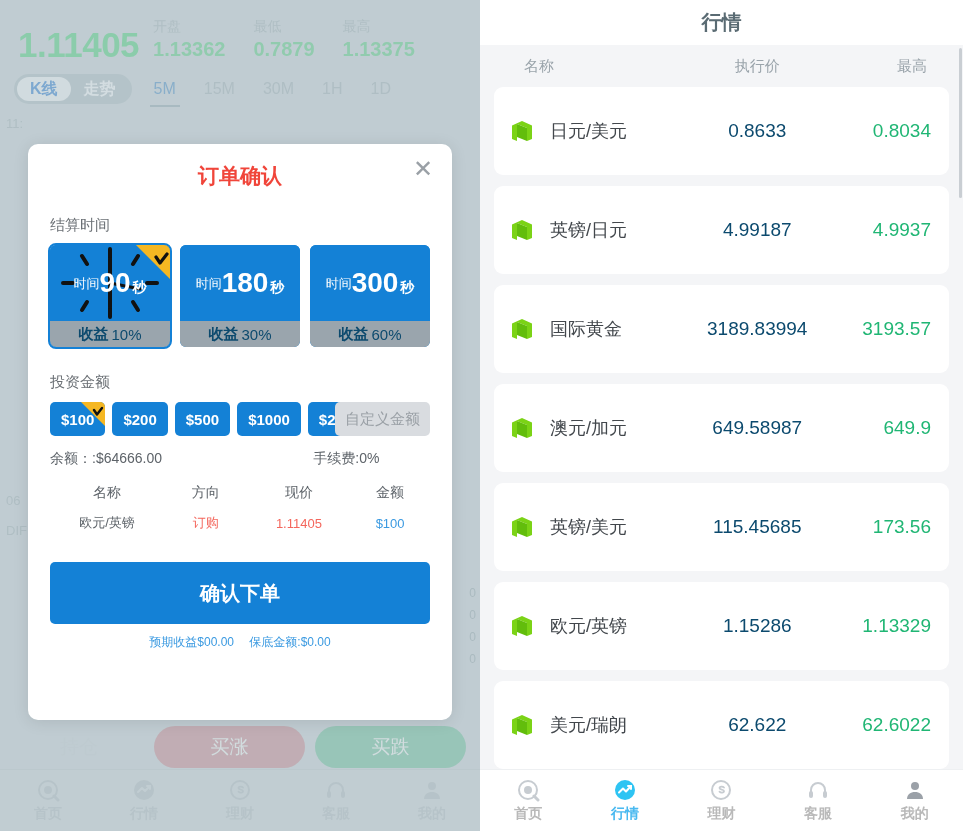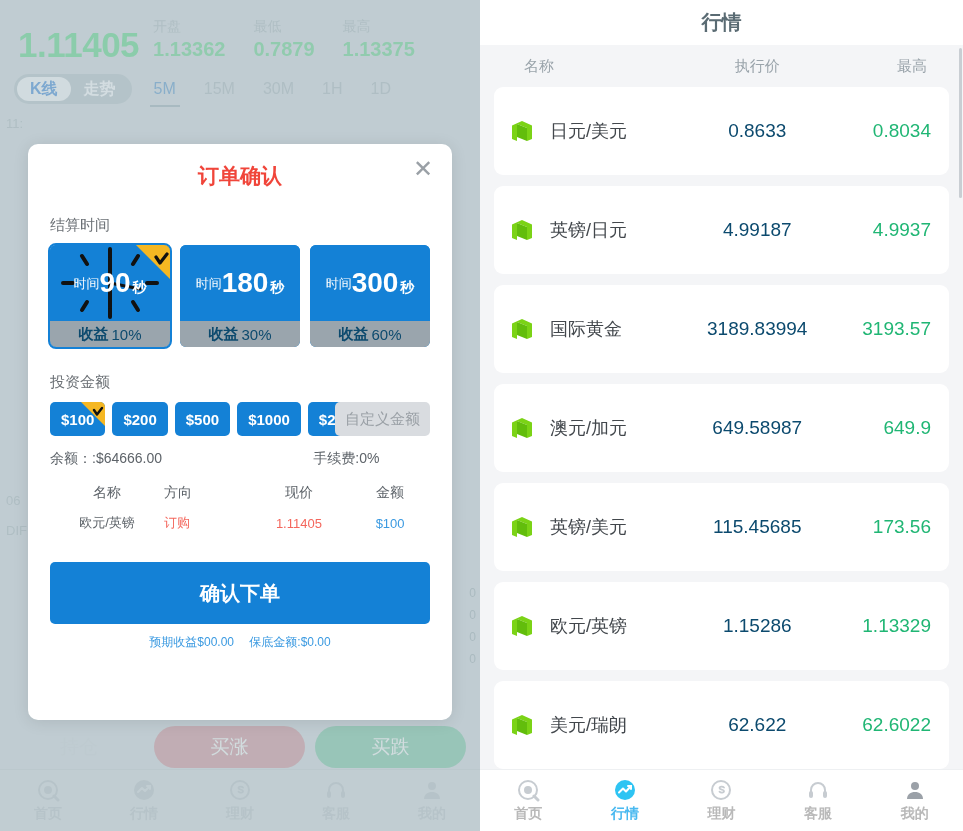--- a/index.html
+++ b/index.html
@@ -157,21 +157,21 @@
     display: flex; margin-top: 14px; font-size: 14px; color: #5d6369;
   }
   .bal-left { flex: 0 0 56%; }
   .bal-right { flex: 1; text-align: center; }
 
   .ord-table { margin-top: 14px; }
   .ord-tr { display: flex; align-items: center; }
   .ord-th { font-size: 14px; color: #5d6369; padding: 2px 0 12px; }
   .ord-td { font-size: 13px; padding: 0 0 2px; }
   .c1 { flex: 0 0 30%; text-align: center; }
-  .c2 { flex: 0 0 22%; }
+  .c2 { flex: 0 0 22%; text-align: center; }
   .c3 { flex: 0 0 27%; text-align: center; }
   .c4 { flex: 0 0 21%; text-align: center; }
   .t-name { color: #5d6369; }
   .t-dir  { color: #f4675d; }
   .t-price{ color: #f4675d; }
   .t-amt  { color: #3b9ae1; }
 
   .confirm-btn {
     margin-top: 28px; height: 62px; border-radius: 5px;
     background: #1481d6; color: #fff;

